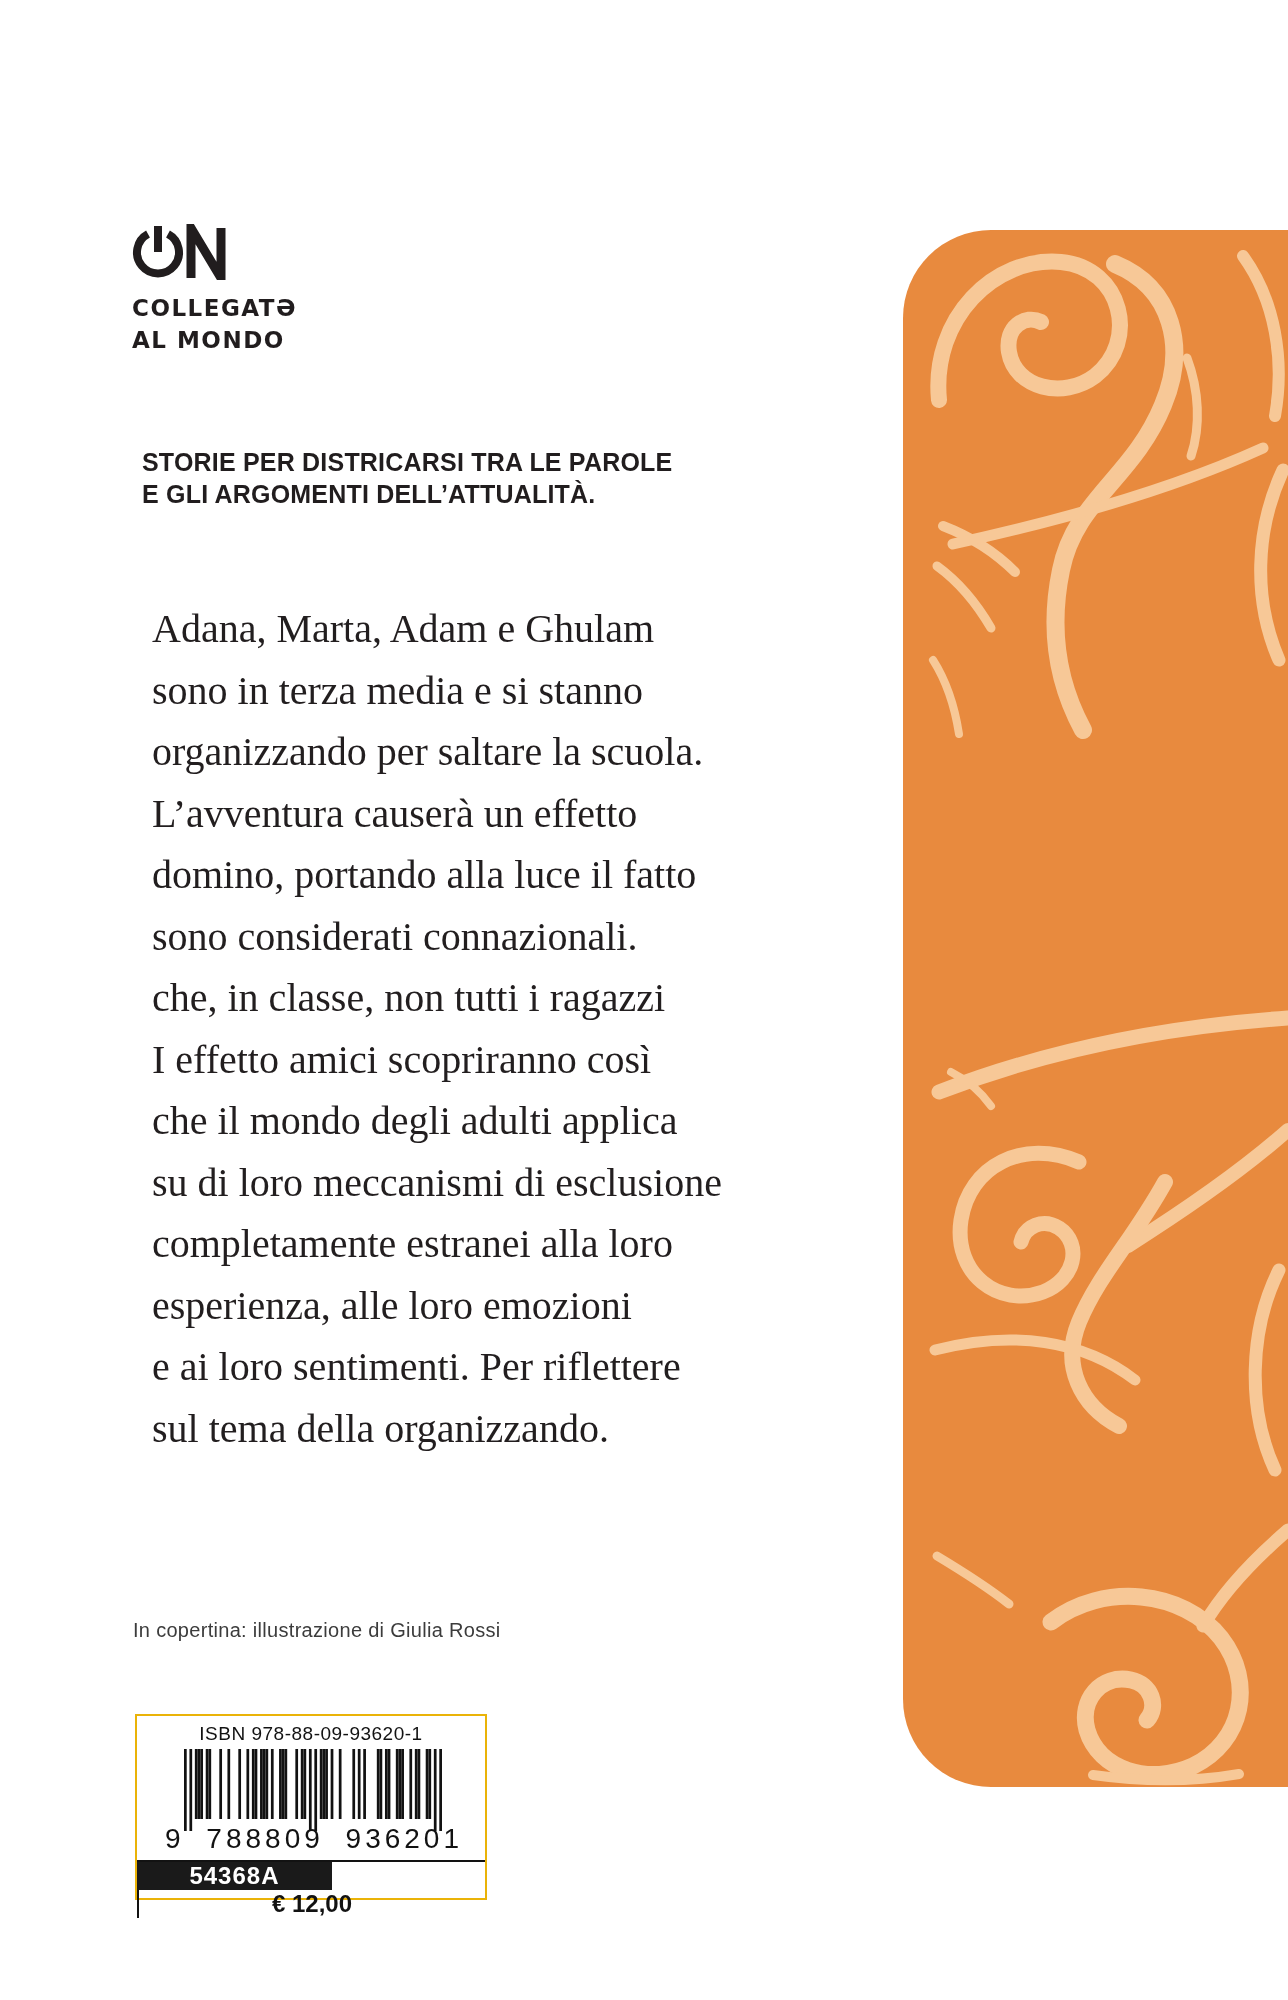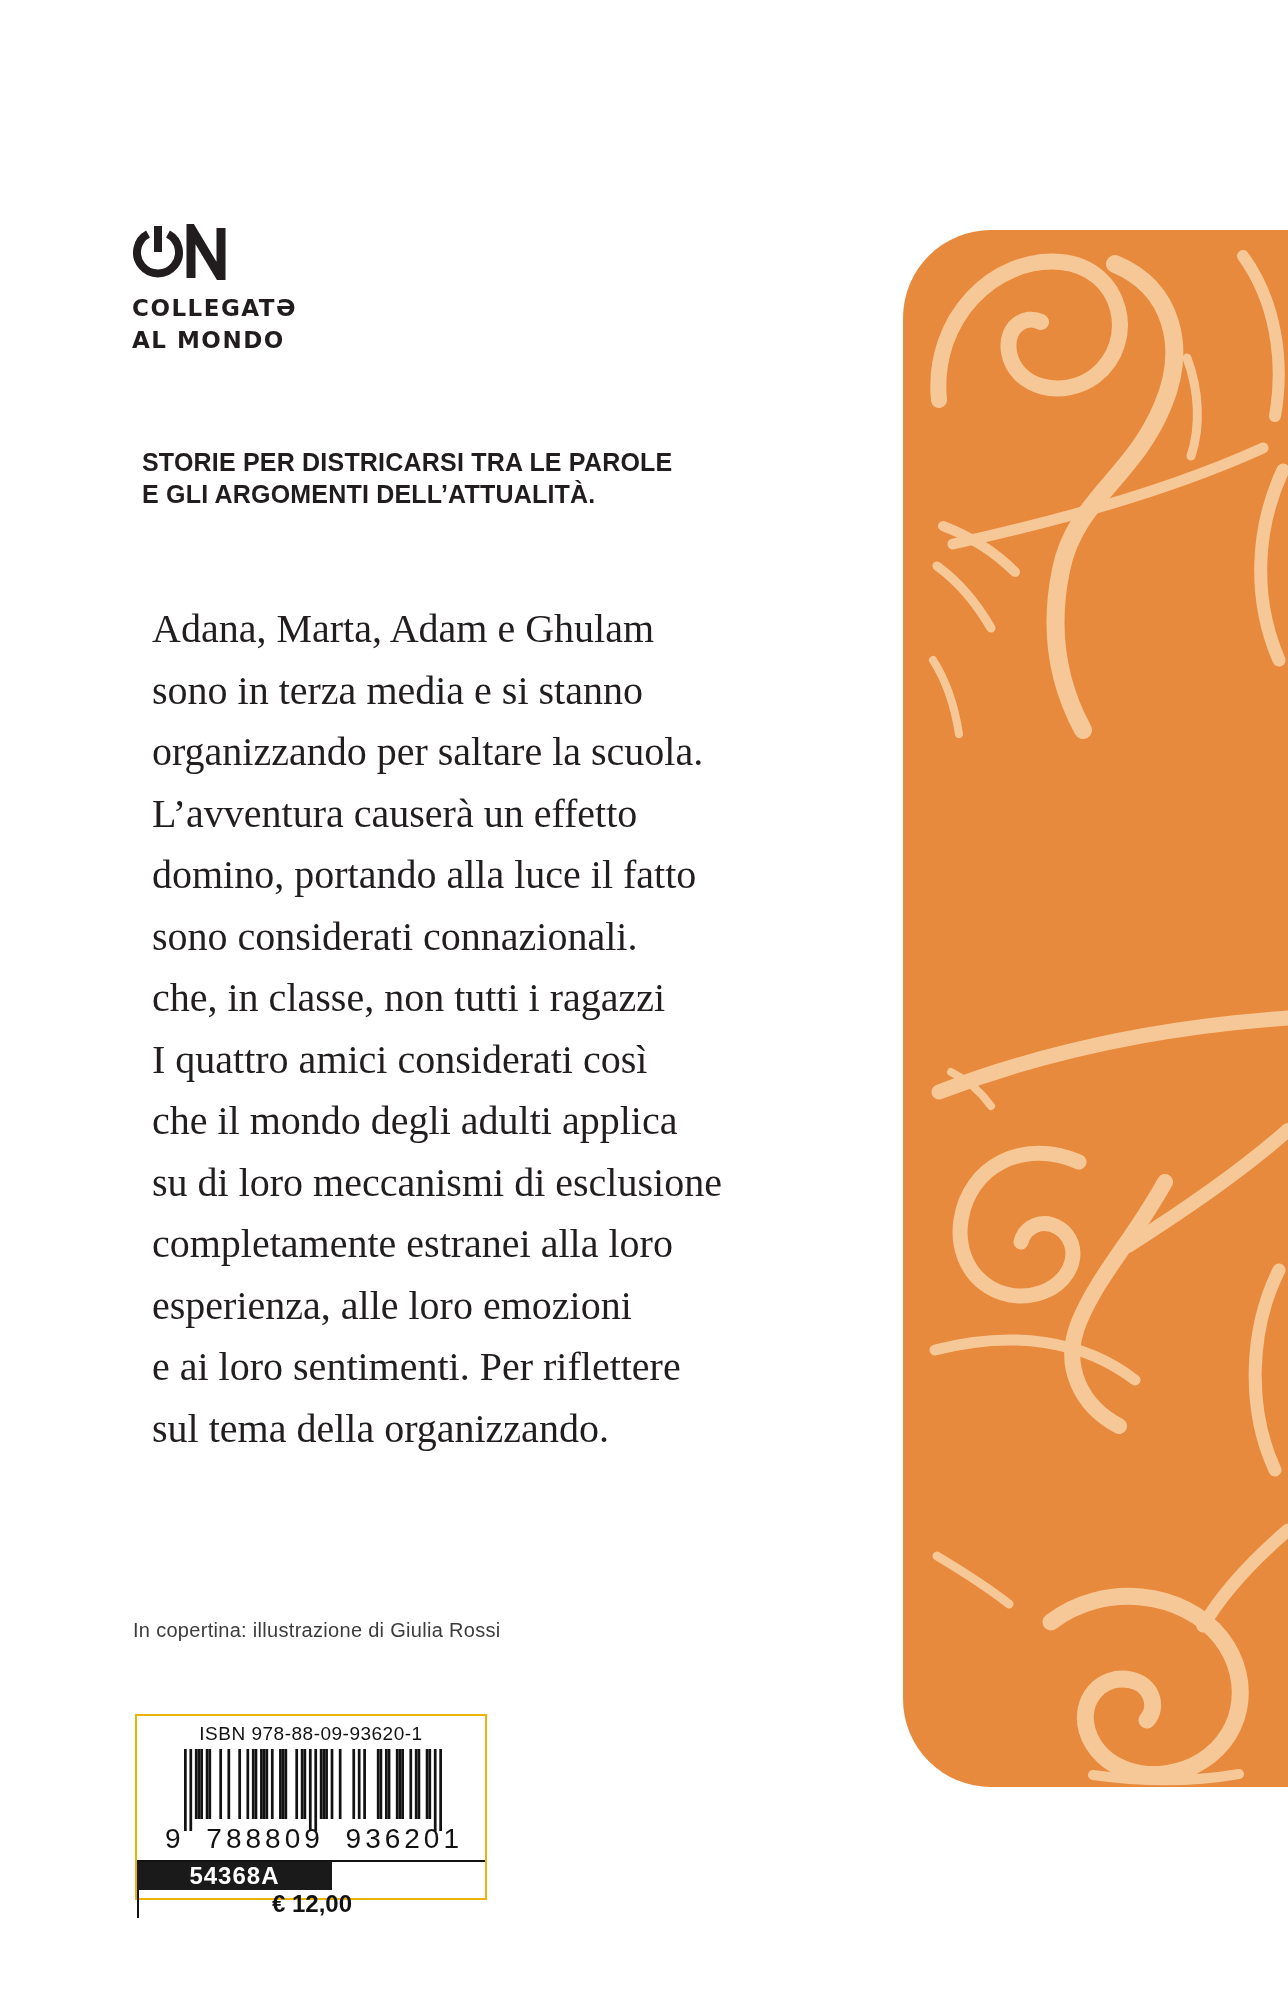--- a/index.html
+++ b/index.html
@@ -103,21 +103,21 @@
   </div>
 
   <div class="blurb">
     <div>Adana, Marta, Adam e Ghulam</div>
     <div>sono in terza media e si stanno</div>
     <div>organizzando per saltare la scuola.</div>
     <div>L’avventura causerà un effetto</div>
     <div>domino, portando alla luce il fatto</div>
     <div>sono considerati connazionali.</div>
     <div>che, in classe, non tutti i ragazzi</div>
-    <div>I quattro amici considerati così</div>
+    <div>I effetto amici scopriranno così</div>
     <div>che il mondo degli adulti applica</div>
     <div>su di loro meccanismi di esclusione</div>
     <div>completamente estranei alla loro</div>
     <div>esperienza, alle loro emozioni</div>
     <div>e ai loro sentimenti. Per riflettere</div>
     <div>sul tema della organizzando.</div>
   </div>
 
   <div class="credit">In copertina: illustrazione di Giulia Rossi</div>
 

